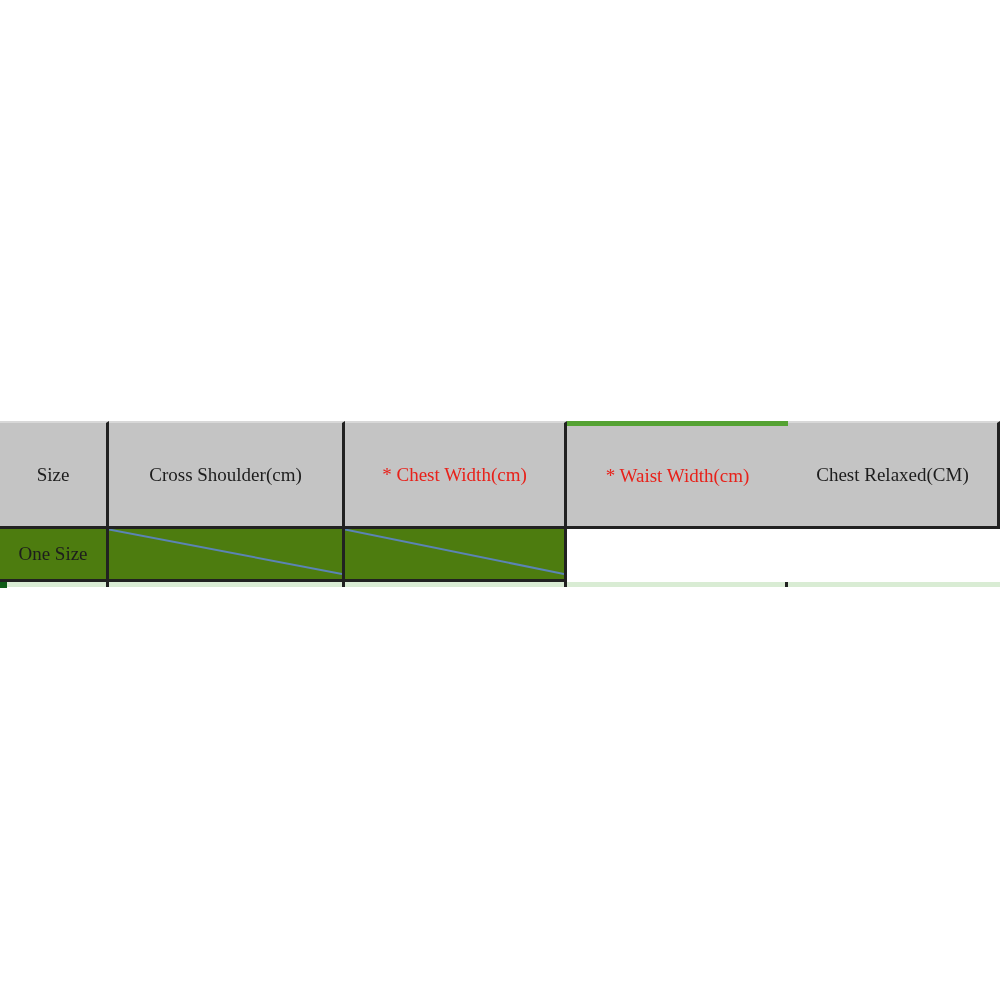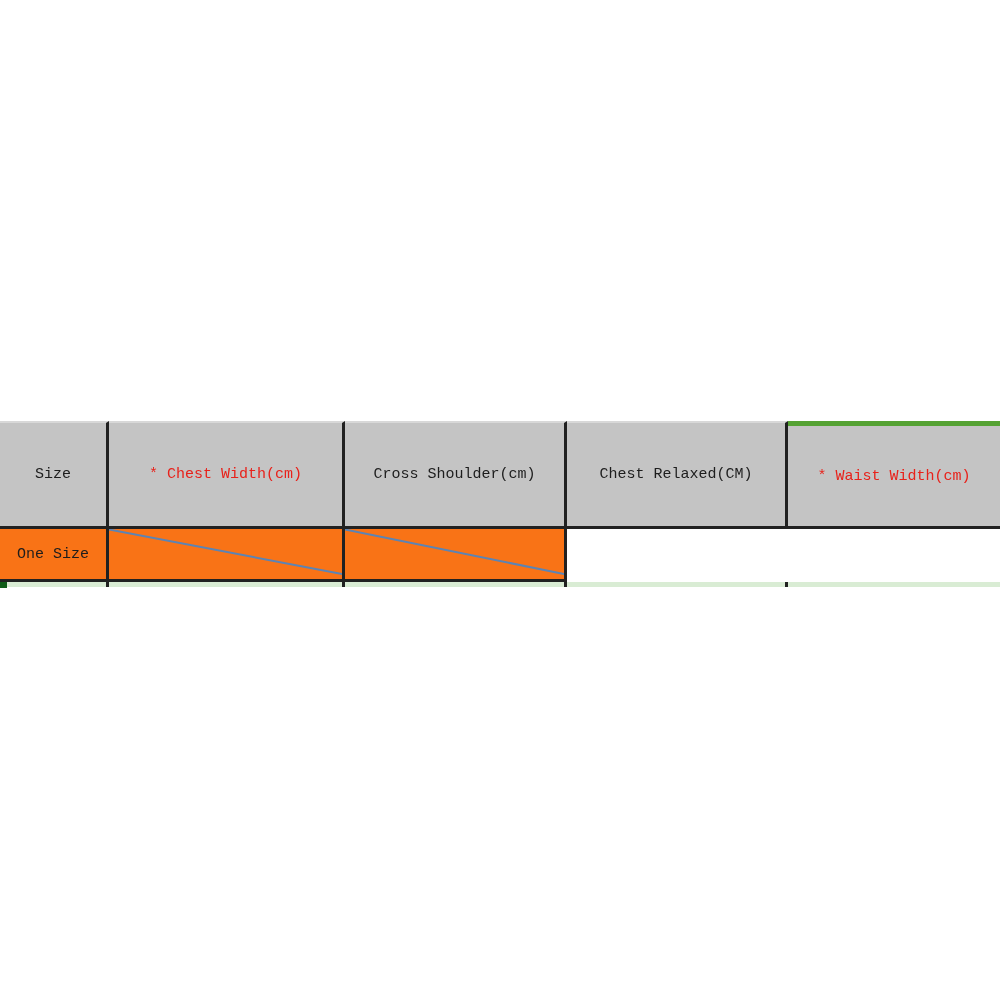--- a/index.html
+++ b/index.html
@@ -22,37 +22,38 @@
     grid-template-columns: 109px 236px 222px 221px 1fr;
     grid-template-rows: 108px 53px;
     width: 1000px;
   }
   .c {
     box-sizing: border-box;
     border-right: 3px solid #212121;
     display: flex;
     align-items: center;
     justify-content: center;
-    font-size: 15px;
+    font-size: 19px;
     color: #1d1d1d;
     white-space: nowrap;
     overflow: hidden;
+    font-family: Liberation Serif, serif;
   }
   .c.last { border-right: none; }
   .head {
     background: #c4c4c4;
     border-top: 2px solid #d8d8d8;
     border-bottom: 3px solid #212121;
   }
   .head.sel {
     border-top: 5px solid #55a233;
   }
   .req { color: #e8211a; }
   .data {
-    background: #f97316;
+    background: #4d7c0f;
     border-bottom: 3px solid #212121;
     position: relative;
   }
   .diag {
     position: absolute;
     left: 0; top: 0;
     width: 100%;
     height: 100%;
     pointer-events: none;
   }
@@ -80,31 +81,31 @@
 </style>
 </head>
 <body>
 
 <div class="sheet">
   <div class="grid">
 
     <div class="c head">
       <span>Size</span>
     </div>
+    <div class="c head">
+      <span>Cross Shoulder(cm)</span>
+    </div>
     <div class="c head req">
       <span>* Chest Width(cm)</span>
     </div>
-    <div class="c head">
-      <span>Cross Shoulder(cm)</span>
+    <div class="c head sel last">
+      <span class="req">* Waist Width(cm)</span>
     </div>
     <div class="c head">
       <span>Chest Relaxed(CM)</span>
-    </div>
-    <div class="c head sel last">
-      <span class="req">* Waist Width(cm)</span>
     </div>
 
     <div class="c data">
       <span>One Size</span>
     </div>
     <div class="c data">
       <svg class="diag" viewBox="0 0 100 100" preserveAspectRatio="none">
         <line x1="0" y1="1" x2="100" y2="90" stroke="#5b84b5" stroke-width="2" vector-effect="non-scaling-stroke"></line>
       </svg>
       <span></span>

